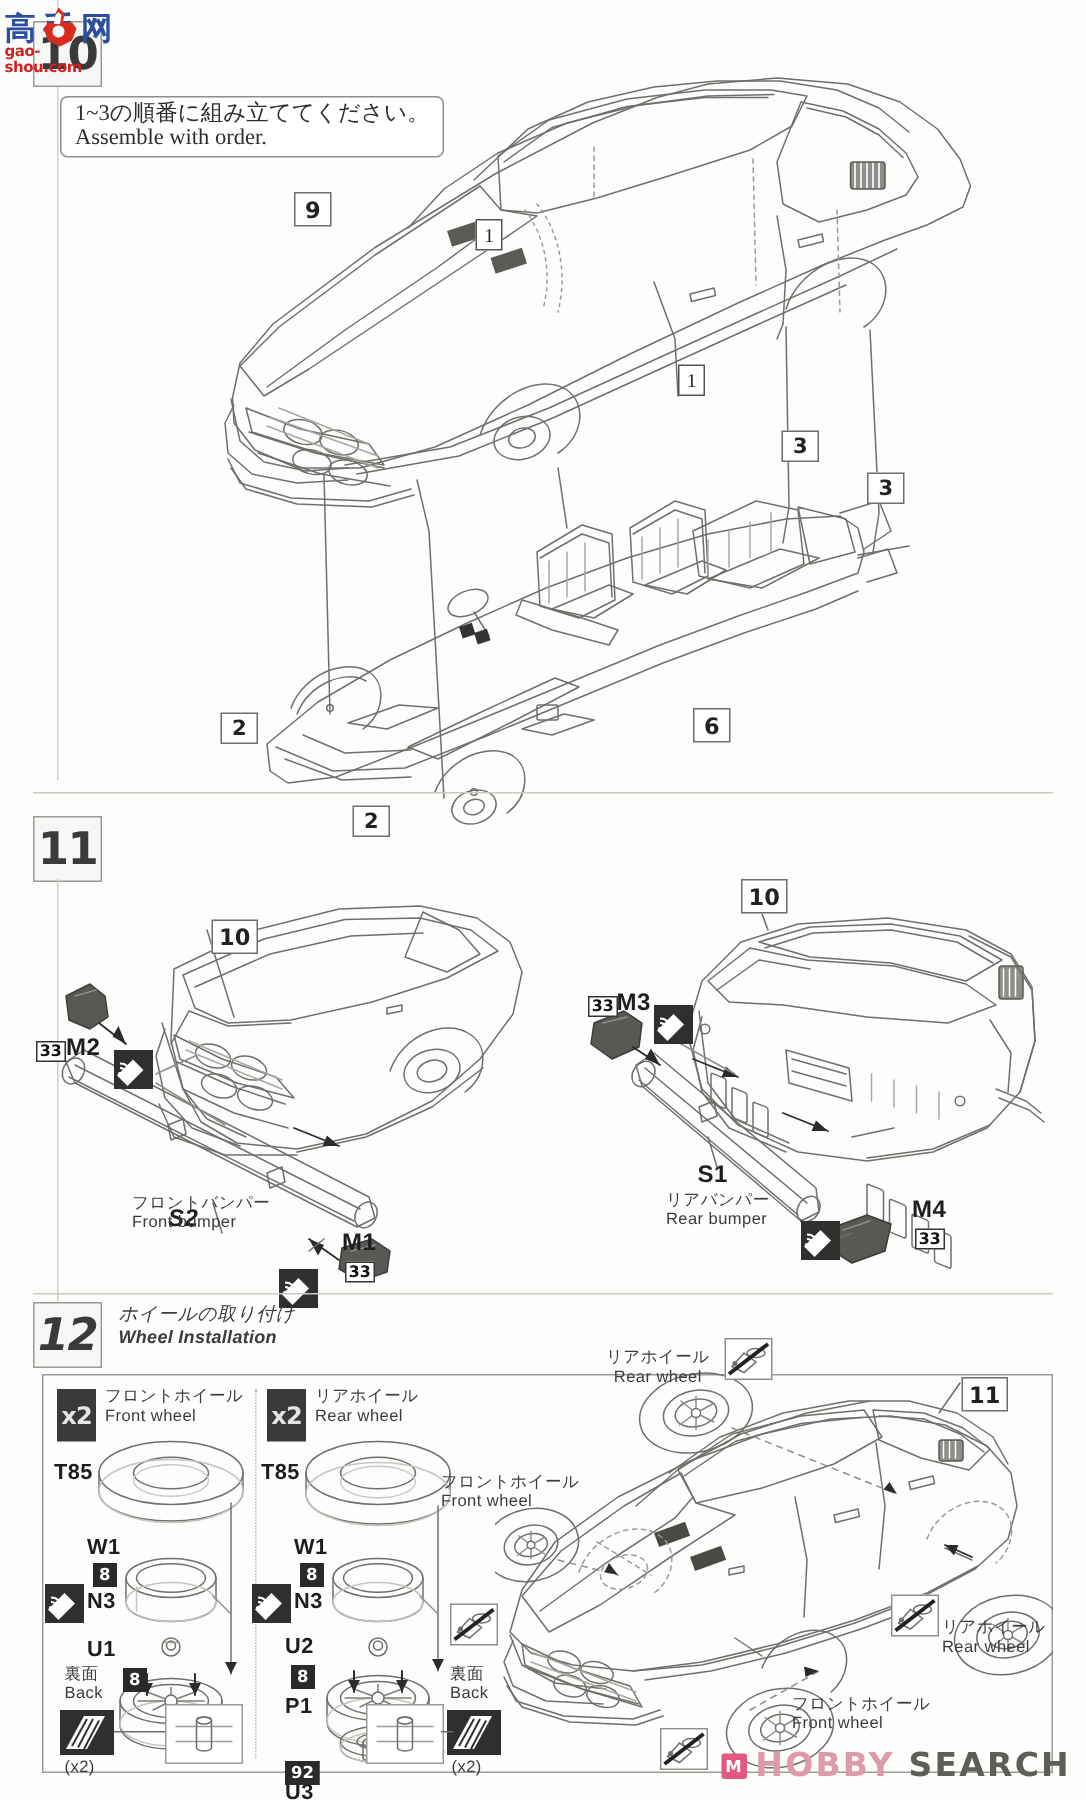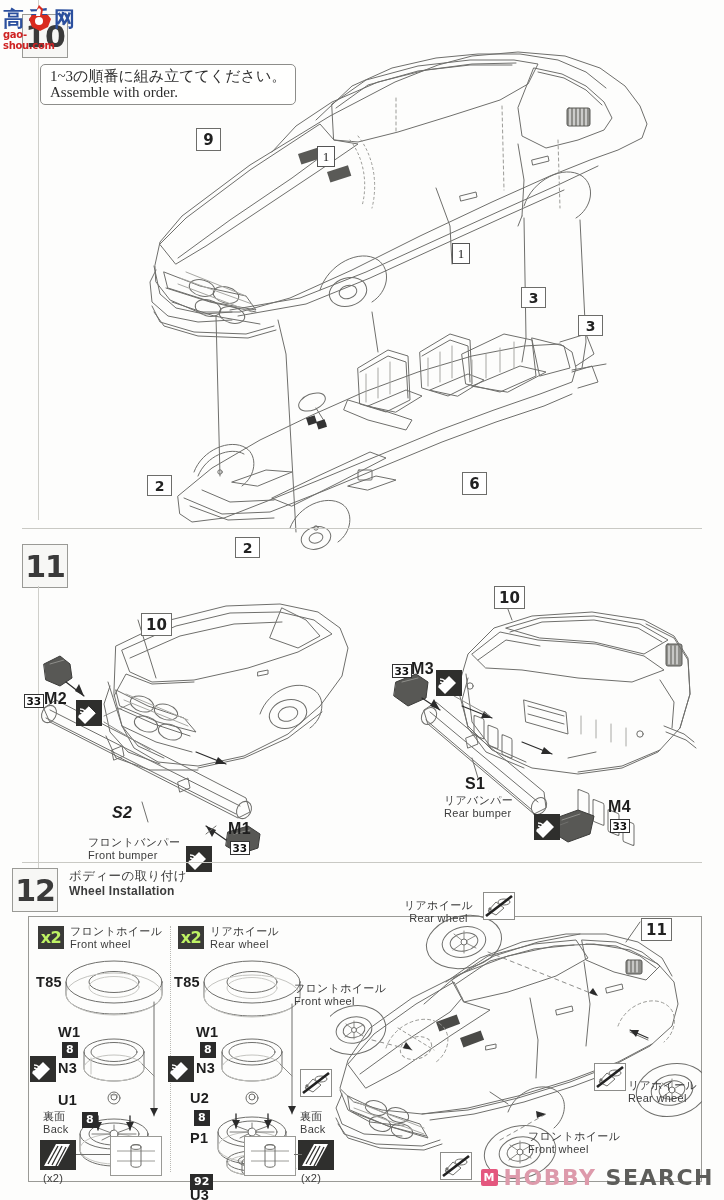--- a/index.html
+++ b/index.html
@@ -47,21 +47,21 @@
   .sprue.dark{background:#2a2a2a;color:#fff;border-color:#2a2a2a;
               font-size:11px;padding:1px 3px;}
 
   
   .plabel{position:absolute;white-space:nowrap;}
   .plabel .jp{font-size:11px;line-height:13px;color:#3c3c3c;letter-spacing:.3px;}
   .plabel .en{font-size:11px;line-height:13px;color:#3c3c3c;letter-spacing:.3px;}
   .plabel.ctr{text-align:center;}
 
   
-  .x2{position:absolute;width:26px;height:23px;background:#3a3a38;color:#bef264;
+  .x2{position:absolute;width:26px;height:35px;background:#3a3a38;color:#e5e5e5;
       display:flex;align-items:center;justify-content:center;
       font-size:16px;font-weight:bold;font-family:"DejaVu Sans",sans-serif;
       letter-spacing:-.5px;}
 
   
   .glue{position:absolute;width:26px;height:26px;background:#ffffff;overflow:hidden;}
   .glue svg{display:block;}
   
   .noglue{position:absolute;width:30px;height:26px;border:1px solid #8d8d8a;background:#fff;overflow:hidden;}
   
@@ -364,21 +364,21 @@
       <path d="M13 6 L20 13" stroke="#2f2f2d" stroke-width="1" fill="none"></path>
       <g stroke="#ffffff" stroke-width="1.3" fill="none">
         <path d="M4 12 C6 12 7 13 7 15"></path>
           <path d="M4 9 C8 9 10 11 10 15"></path>
       </g>
       <circle cx="4" cy="16" r="1.4" fill="#ffffff"></circle>
     </svg>
   </div>
 
   <div class="pcode" style="left:112px;top:804px;font-style:italic;">S2</div>
-  <div class="plabel" style="left:88px;top:836px;">
+  <div class="plabel" style="left:88px;top:796px;">
     <div class="jp">フロントバンパー</div>
     <div class="en">Front bumper</div>
   </div>
 
   <div class="pcode" style="left:228px;top:820px;">M1</div>
   <div class="sprue" style="left:230px;top:841px;">33</div>
   <div class="glue" style="left:186px;top:846px;">
     <svg width="26" height="26" viewBox="0 0 26 26">
       <rect x="0" y="0" width="26" height="26" fill="#2f2f2d"></rect>
       <path d="M2 17 L13 6 L20 13 L9 24 Z" fill="#ffffff"></path>
@@ -514,24 +514,24 @@
       <g stroke="#ffffff" stroke-width="1.3" fill="none">
         <path d="M4 12 C6 12 7 13 7 15"></path>
           <path d="M4 9 C8 9 10 11 10 15"></path>
       </g>
       <circle cx="4" cy="16" r="1.4" fill="#ffffff"></circle>
     </svg>
   </div>
 
   <div style="position:absolute;left:22px;top:862px;width:680px;height:1px;background:#c9c9c4;"></div>
 
-  <div class="step-head" style="left:12px;top:868px;">
+  <div class="step-head" style="left:22px;top:868px;font-style:italic;">
     <div class="step-num">12</div>
     <div class="step-txt">
-      <div class="step-jp">ボディーの取り付け</div>
+      <div class="step-jp">ホイールの取り付け</div>
       <div class="step-en">Wheel Installation</div>
     </div>
   </div>
 
   <div class="frame" style="left:28px;top:916px;width:672px;height:264px;"></div>
   <div class="vdot" style="left:170px;top:926px;height:246px;"></div>
 
   <div class="x2" style="left:38px;top:926px;">x2</div>
   <div class="plabel" style="left:70px;top:925px;">
     <div class="jp">フロントホイール</div>

